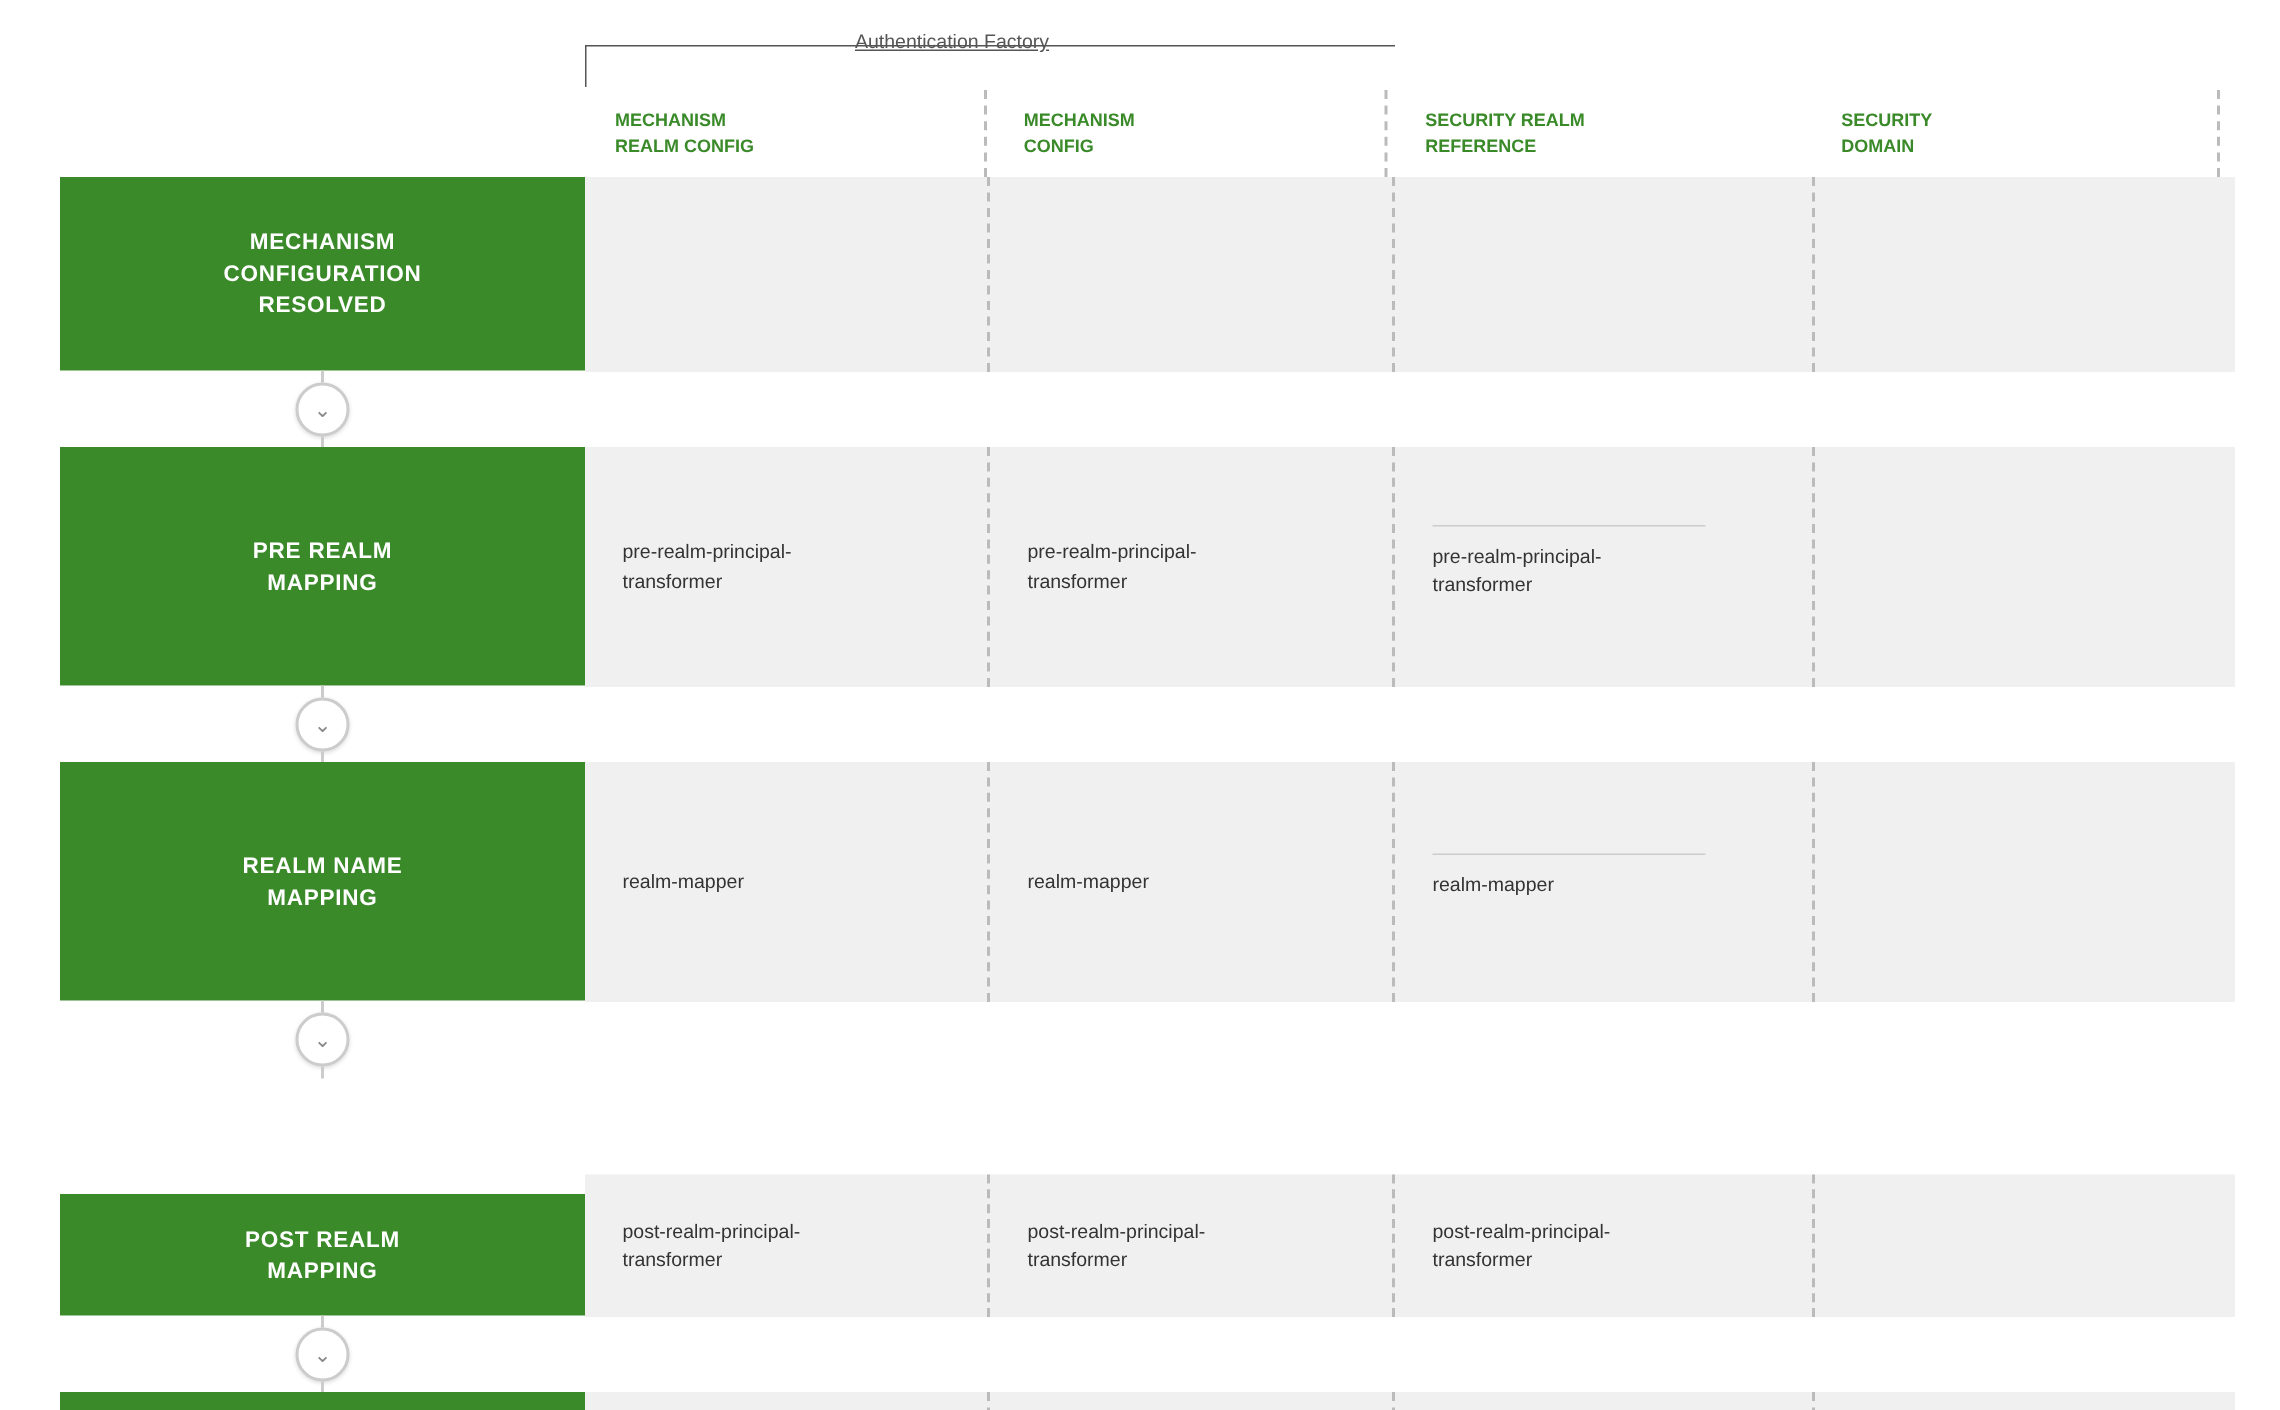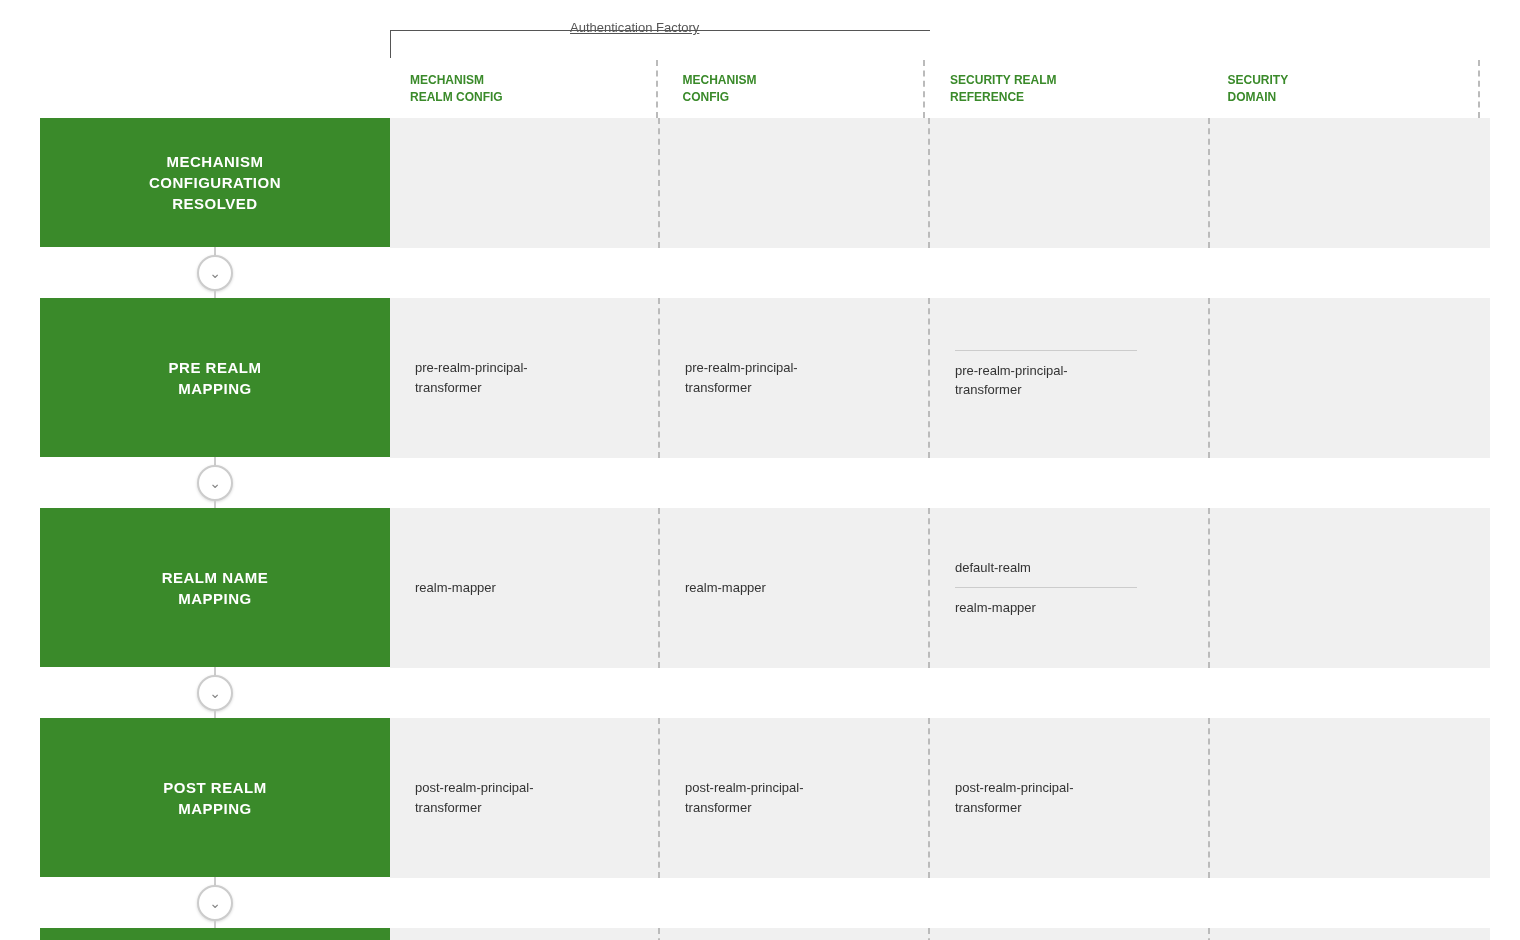--- a/index.html
+++ b/index.html
@@ -280,21 +280,20 @@
     <div class="stage-group">
       <div class="stage-row" style="min-height:160px;">
         <div class="stage-label">
           <span class="stage-label-text">REALM NAME<br>MAPPING</span>
         </div>
         <div class="stage-data">
           <div class="stage-cell stage-cell-1">realm-mapper</div>
           <div class="stage-cell stage-cell-2">realm-mapper</div>
           <div class="stage-cell stage-cell-3">
             <div class="security-domain-sub">
-              <div class="security-domain-item">default-realm</div>
               <div class="security-domain-divider"></div>
               <div class="security-domain-item">realm-mapper</div>
             </div>
           </div>
           <div class="stage-cell stage-cell-4"></div>
         </div>
       </div>
     </div>
 
     <div class="connector-row">
@@ -304,21 +303,21 @@
           <div class="chevron-circle">
             <span>⌄</span>
           </div>
           <div class="vert-line"></div>
         </div>
       </div>
       <div class="connector-right"></div>
     </div>
 
     <div class="stage-group">
-      <div class="stage-row" style="min-height:160px;">
+      <div class="stage-row" style="min-height:160px;align-items:flex-end;">
         <div class="stage-label">
           <span class="stage-label-text">POST REALM<br>MAPPING</span>
         </div>
         <div class="stage-data">
           <div class="stage-cell stage-cell-1">post-realm-principal-<br>transformer</div>
           <div class="stage-cell stage-cell-2">post-realm-principal-<br>transformer</div>
           <div class="stage-cell stage-cell-3">
             <div class="security-domain-sub">
               <div class="security-domain-item">post-realm-principal-<br>transformer</div>
             </div>

